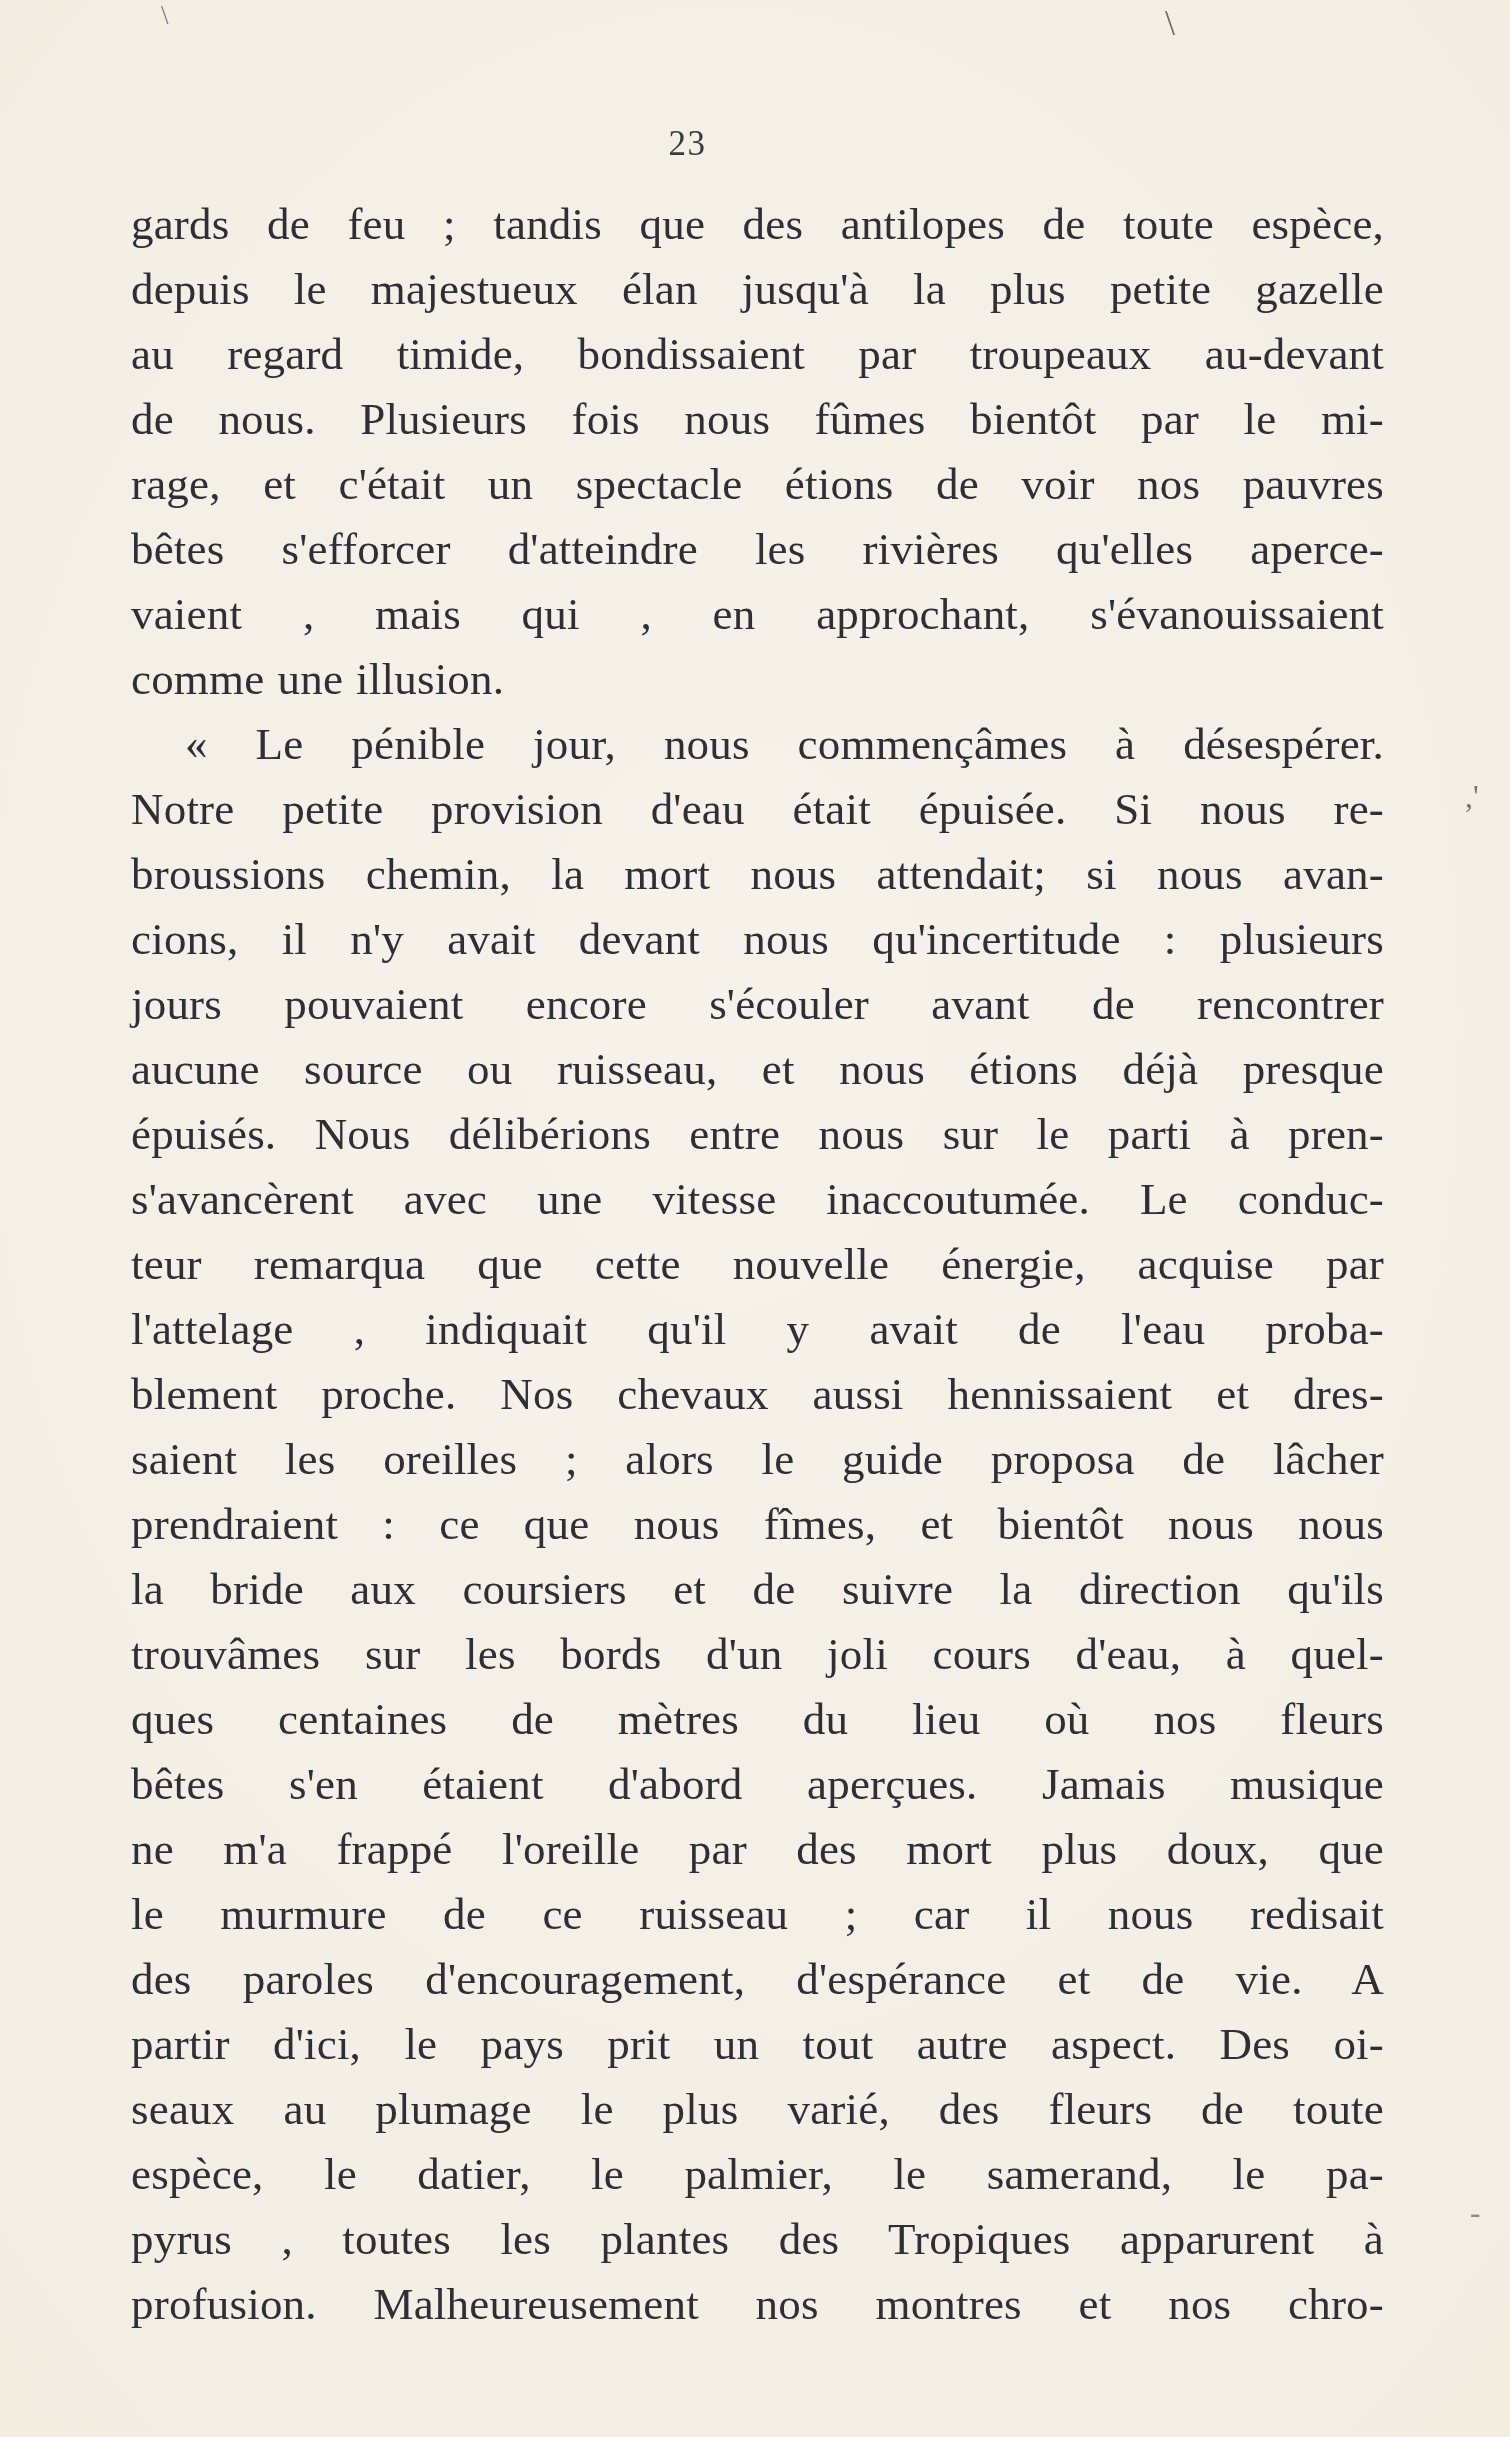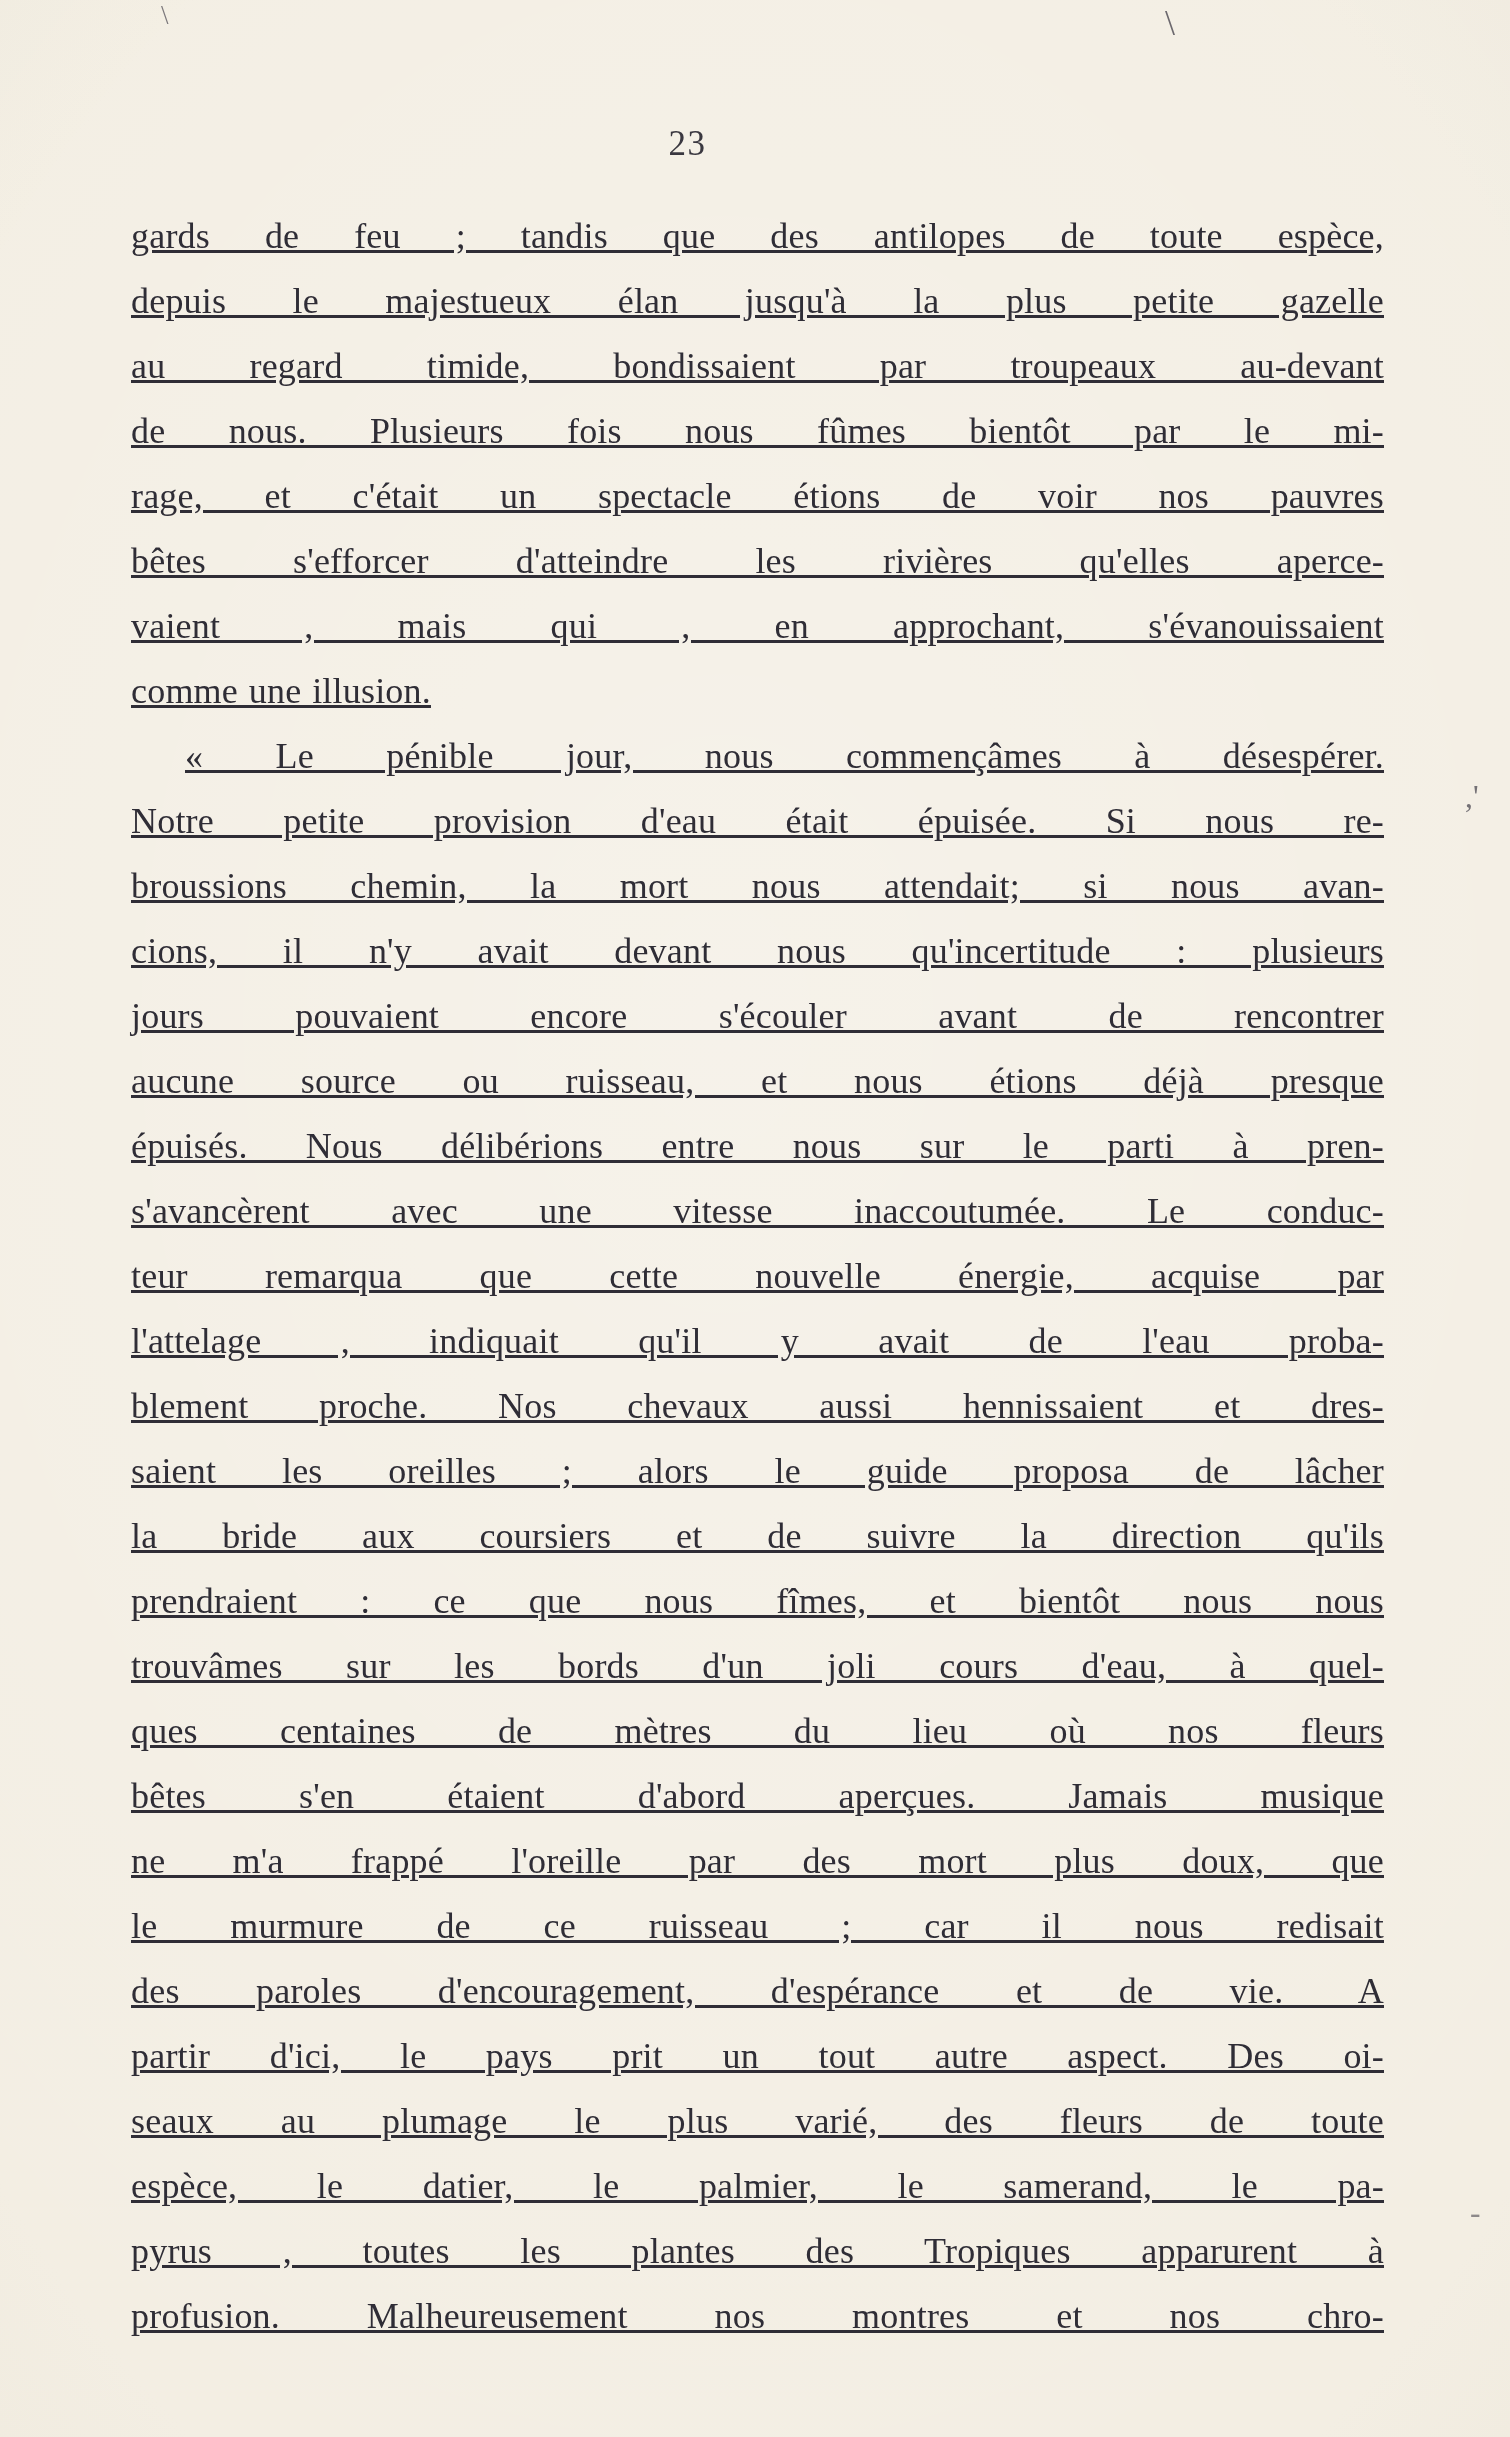--- a/index.html
+++ b/index.html
@@ -26,29 +26,28 @@
     left: 121px;
     width: 1253px;
     text-align: center;
     transform: translateX(-60px);
     font-size: 35px;
     letter-spacing: 1.6px;
     color: #3a3840;
   }
   .text-block {
     position: absolute;
-    top: 204px;
+    top: 192px;
     left: 131px;
     width: 1253px;
-    font-size: 36px;
+    font-size: 45px;
     line-height: 65px;
     color: #2f2d36;
     letter-spacing: 0.2px;
     word-spacing: 1.6px;
-    text-decoration: underline;
   }
   .line {
     text-align: justify;
     text-align-last: justify;
     white-space: normal;
   }
   .line.para-end {
     text-align-last: left;
   }
   .line.indent {
@@ -91,22 +90,22 @@
     <div class="line">broussions chemin, la mort nous attendait; si nous avan-</div>
     <div class="line">cions, il n'y avait devant nous qu'incertitude : plusieurs</div>
     <div class="line">jours pouvaient encore s'écouler avant de rencontrer</div>
     <div class="line">aucune source ou ruisseau, et nous étions déjà presque</div>
     <div class="line">épuisés. Nous délibérions entre nous sur le parti à pren-</div>
     <div class="line">s'avancèrent avec une vitesse inaccoutumée. Le conduc-</div>
     <div class="line">teur remarqua que cette nouvelle énergie, acquise par</div>
     <div class="line">l'attelage , indiquait qu'il y avait de l'eau proba-</div>
     <div class="line">blement proche. Nos chevaux aussi hennissaient et dres-</div>
     <div class="line">saient les oreilles ; alors le guide proposa de lâcher</div>
+    <div class="line">prendraient : ce que nous fîmes, et bientôt nous nous</div>
     <div class="line">la bride aux coursiers et de suivre la direction qu'ils</div>
-    <div class="line">prendraient : ce que nous fîmes, et bientôt nous nous</div>
     <div class="line">trouvâmes sur les bords d'un joli cours d'eau, à quel-</div>
     <div class="line">ques centaines de mètres du lieu où nos fleurs</div>
     <div class="line">bêtes s'en étaient d'abord aperçues. Jamais musique</div>
     <div class="line">ne m'a frappé l'oreille par des mort plus doux, que</div>
     <div class="line">le murmure de ce ruisseau ; car il nous redisait</div>
     <div class="line">des paroles d'encouragement, d'espérance et de vie. A</div>
     <div class="line">partir d'ici, le pays prit un tout autre aspect. Des oi-</div>
     <div class="line">seaux au plumage le plus varié, des fleurs de toute</div>
     <div class="line">espèce, le datier, le palmier, le samerand, le pa-</div>
     <div class="line">pyrus , toutes les plantes des Tropiques apparurent à</div>

